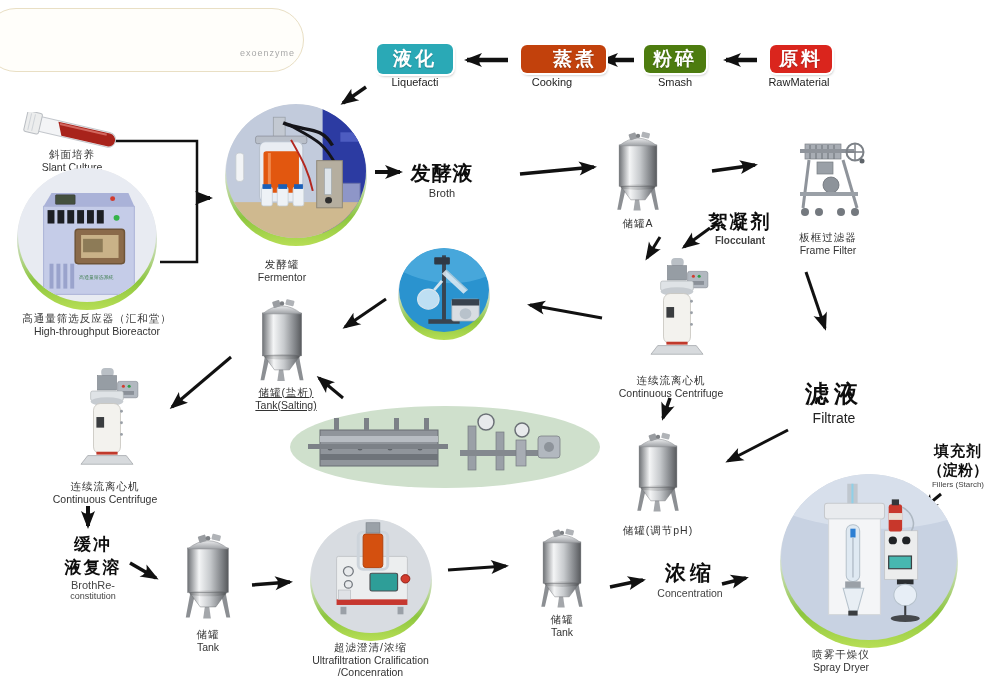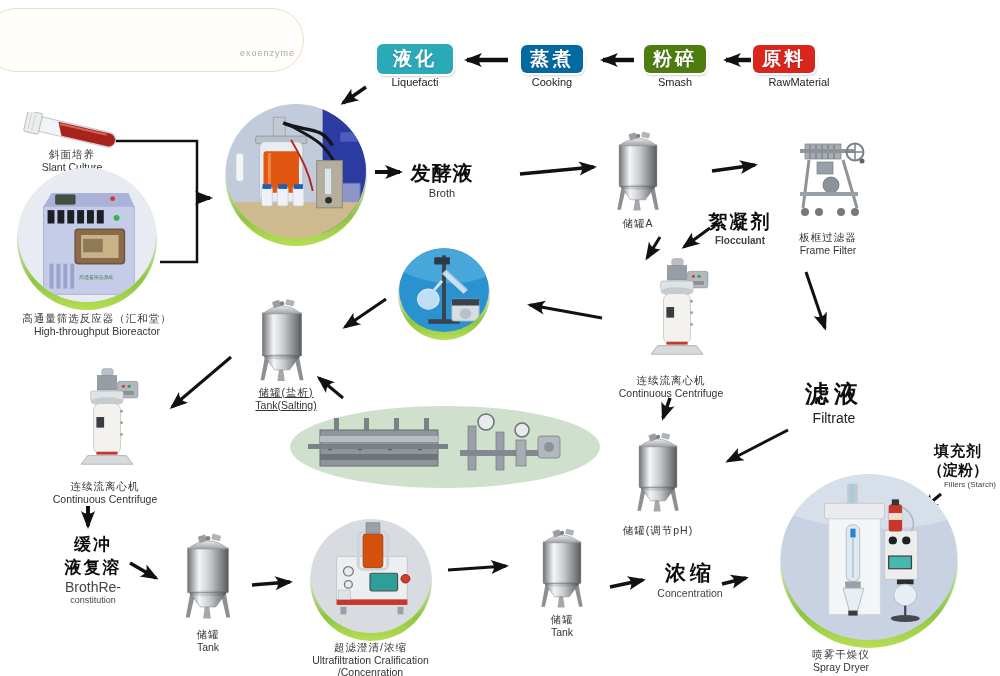--- a/index.html
+++ b/index.html
@@ -118,31 +118,31 @@
   </svg>
 
   <div class="title-box"></div>
   <div class="title-sub">exoenzyme</div>
 
   <div class="pbox" style="left: 377px; top: 44px; width: 76px; height: 30px; background: rgb(42, 169, 182);">
     <span class="zh">液化</span>
   </div>
   <div class="pbox-en" style="left:360px;top:76px;">Liquefacti</div>
 
-  <div class="pbox" style="left: 521px; top: 45px; width: 62px; height: 28px; background: #0369a1;">
+  <div class="pbox" style="left: 521px; top: 45px; width: 62px; height: 28px; background: #c2410c; padding-left: 23px;">
     <span class="zh">蒸煮</span>
   </div>
   <div class="pbox-en" style="left:497px;top:76px;">Cooking</div>
 
   <div class="pbox" style="left: 644px; top: 45px; width: 62px; height: 28px; background: #4d7c0f;">
     <span class="zh">粉碎</span>
   </div>
   <div class="pbox-en" style="left:620px;top:76px;">Smash</div>
 
-  <div class="pbox" style="left: 753px; top: 45px; width: 62px; height: 28px; background: rgb(218, 37, 29);">
+  <div class="pbox" style="left: 770px; top: 45px; width: 62px; height: 28px; background: rgb(218, 37, 29);">
     <span class="zh">原料</span>
   </div>
   <div class="pbox-en" style="left:744px;top:76px;">RawMaterial</div>
 
   <svg class="flat-art" style="left:22px;top:112px;" width="100" height="44" viewBox="0 0 100 44">
     <g transform="rotate(13 50 22)">
       <rect x="8" y="12" width="86" height="15" rx="7.5" fill="#f3f4f6" stroke="#c3c7cc" stroke-width="1"></rect>
       <path d="M34,13 L87,13 A6.5,6.5 0 0 1 87,26 L40,26 Z" fill="#a8231b"></path>
       <path d="M36,15 L84,15" stroke="#d2675f" stroke-width="2" fill="none"></path>
       <rect x="2" y="9" width="15" height="21" rx="2" fill="#eceded" stroke="#b9bdc2" stroke-width="1"></rect>
@@ -214,20 +214,24 @@
             <rect x="53" y="85" width="9" height="5" fill="#1b5fb8"></rect>
           <rect x="69" y="85" width="9" height="5" fill="#1b5fb8"></rect>
         </g>
         <rect x="92" y="60" width="26" height="50" fill="#b5ae9f" stroke="#8f8878" stroke-width="1"></rect>
         <rect x="100" y="68" width="7" height="28" fill="#dde4ea" stroke="#9aa2a8" stroke-width=".6"></rect>
         <circle cx="104" cy="102" r="3.5" fill="#2e2e2e"></circle>
         <rect x="10" y="52" width="8" height="30" rx="3" fill="#f2f4f6" stroke="#c2c8ce" stroke-width=".8"></rect>
       </svg>
     </div>
   </div>
+  <div class="eq-label" style="left:222px;top:258px;width:120px;">
+    <span class="zh">发酵罐</span>
+    <span class="en">Fermentor</span>
+  </div>
 
   <div class="flow-label" style="left:402px;top:160px;width:80px;">
     <span class="zh" style="font-size:20px;letter-spacing:1px;">发酵液</span>
     <span class="en" style="font-size:11px;color:#333;">Broth</span>
   </div>
 
   <svg class="flat-art" style="left:611px;top:129px;" width="54" height="84">
       <use href="#sym-tank"></use>
     </svg>
   <div class="eq-label" style="left:598px;top:217px;width:80px;">
@@ -342,21 +346,21 @@
       <use href="#sym-centrifuge"></use>
     </svg>
   <div class="eq-label" style="left:40px;top:480px;width:130px;">
     <span class="zh">连续流离心机</span>
     <span class="en">Continuous Centrifuge</span>
   </div>
 
   <div class="flow-label" style="left:56px;top:533px;width:74px;">
     <span class="zh" style="font-size:17px;letter-spacing:2px;">缓冲</span>
     <span class="zh" style="font-size:17px;letter-spacing:2px;">液复溶</span>
-    <span class="en" style="font-size:14px;color:#444;">BrothRe-</span>
+    <span class="en" style="font-size:11px;color:#444;">BrothRe-</span>
     <span class="en" style="font-size:9px;color:#444;">constitution</span>
   </div>
 
   <svg class="flat-art" style="left:179px;top:530px;" width="58" height="92">
       <use href="#sym-tank"></use>
     </svg>
   <div class="eq-label" style="left:179px;top:628px;width:58px;">
     <span class="zh">储罐</span>
     <span class="en">Tank</span>
   </div>
@@ -437,16 +441,16 @@
     </div>
   </div>
   <div class="eq-label" style="left:781px;top:648px;width:120px;">
     <span class="zh">喷雾干燥仪</span>
     <span class="en">Spray Dryer</span>
   </div>
 
   <div class="flow-label" style="left:920px;top:442px;width:76px;">
     <span class="zh" style="font-size:15px;letter-spacing:1px;">填充剂</span>
     <span class="zh" style="font-size:15px;">（淀粉）</span>
-    <span class="en" style="font-size:8px;color:#444;text-align:right;">Fillers (Starch)</span>
+    <span class="en" style="font-size:8px;color:#444;">Fillers (Starch)</span>
   </div>
 
 </div>
 
 </body></html>

